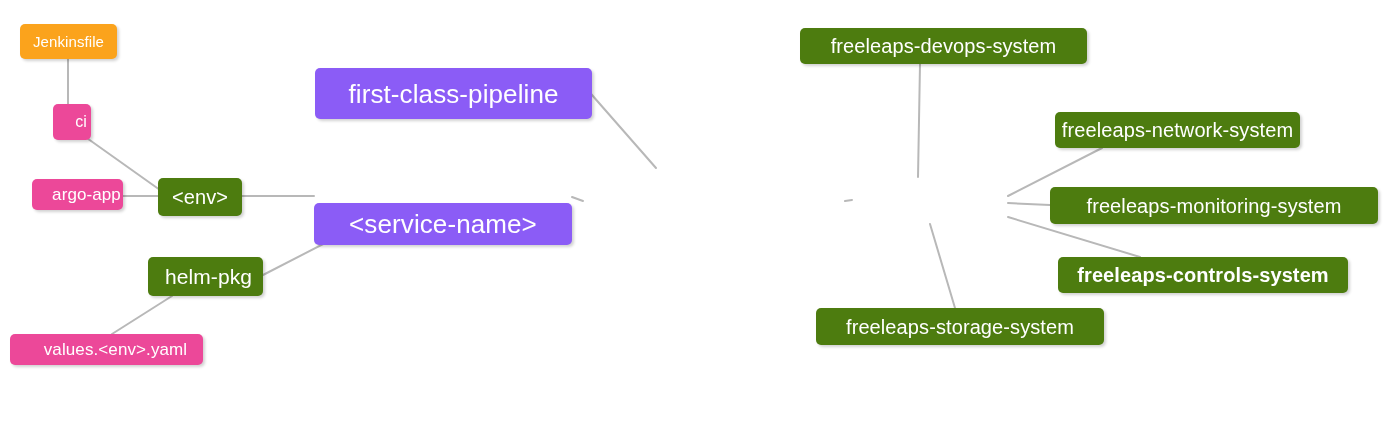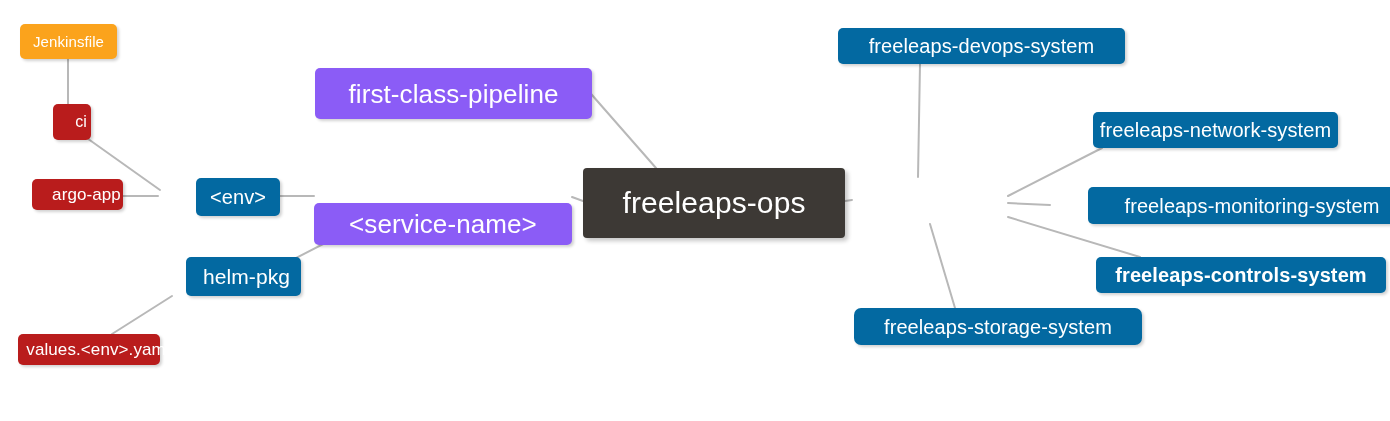--- a/index.html
+++ b/index.html
@@ -40,22 +40,22 @@
     box-shadow: 2px 2px 3px rgba(0,0,0,0.18);
     padding: 0 10px;
     letter-spacing: 0.1px;
   }
   .node.root {
     background: #3d3935;
     border-radius: 4px;
     box-shadow: 3px 3px 4px rgba(0,0,0,0.22);
   }
   .node.blue   { background: #8b5cf6; margin-top: 32px; }
-  .node.green  { background: #0369a1; margin-left: 38px; }
-  .node.red    { background: #b91c1c; padding-left: 28px; }
+  .node.green  { background: #4d7c0f; }
+  .node.red    { background: #ec4899; padding-left: 28px; }
   .node.orange { background: #fba31c; }
 </style>
 </head>
 <body>
 
 <div id="mindmap">
   <svg id="edges" viewBox="0 0 1390 421" xmlns="http://www.w3.org/2000/svg">
       <line x1="583" y1="201" x2="572" y2="197" stroke="#b8b8b8" stroke-width="2" stroke-linecap="round"></line>
       <line x1="656" y1="168" x2="585" y2="87" stroke="#b8b8b8" stroke-width="2" stroke-linecap="round"></line>
       <line x1="845" y1="201" x2="852" y2="200" stroke="#b8b8b8" stroke-width="2" stroke-linecap="round"></line>
@@ -64,27 +64,26 @@
       <line x1="160" y1="190" x2="84" y2="136" stroke="#b8b8b8" stroke-width="2" stroke-linecap="round"></line>
       <line x1="158" y1="196" x2="123" y2="196" stroke="#b8b8b8" stroke-width="2" stroke-linecap="round"></line>
       <line x1="68" y1="104" x2="68" y2="59" stroke="#b8b8b8" stroke-width="2" stroke-linecap="round"></line>
       <line x1="172" y1="296" x2="112" y2="334" stroke="#b8b8b8" stroke-width="2" stroke-linecap="round"></line>
       <line x1="918" y1="177" x2="920" y2="64" stroke="#b8b8b8" stroke-width="2" stroke-linecap="round"></line>
       <line x1="1008" y1="196" x2="1102" y2="148" stroke="#b8b8b8" stroke-width="2" stroke-linecap="round"></line>
       <line x1="1008" y1="203" x2="1050" y2="205" stroke="#b8b8b8" stroke-width="2" stroke-linecap="round"></line>
       <line x1="1008" y1="217" x2="1140" y2="257" stroke="#b8b8b8" stroke-width="2" stroke-linecap="round"></line>
       <line x1="930" y1="224" x2="955" y2="308" stroke="#b8b8b8" stroke-width="2" stroke-linecap="round"></line>
     </svg>
-<div class="node root" style="left: 583px; top: 168px; width: 262px; height: 70px; font-size: 30px;">freeleaps-ops</div>
     <div class="node blue" style="left: 314px; top: 171px; width: 258px; height: 42px; font-size: 26px;">&lt;service-name&gt;</div>
     <div class="node blue" style="left: 315px; top: 36px; width: 277px; height: 51px; font-size: 26px;">first-class-pipeline</div>
     <div class="node green" style="left: 158px; top: 178px; width: 84px; height: 38px; font-size: 20px;">&lt;env&gt;</div>
     <div class="node green" style="left: 148px; top: 257px; width: 115px; height: 39px; font-size: 21px; padding-left: 16px;">helm-pkg</div>
     <div class="node green" style="left: 800px; top: 28px; width: 287px; height: 36px; font-size: 20px;">freeleaps-devops-system</div>
     <div class="node green" style="left: 1055px; top: 112px; width: 245px; height: 36px; font-size: 20px;">freeleaps-network-system</div>
     <div class="node green" style="left: 1050px; top: 187px; width: 328px; height: 37px; font-size: 20px;">freeleaps-monitoring-system</div>
     <div class="node green" style="left: 1058px; top: 257px; width: 290px; height: 36px; font-size: 20px; font-weight: bold;">freeleaps-controls-system</div>
-    <div class="node green" style="left: 816px; top: 308px; width: 288px; height: 37px; font-size: 20px; border-radius: 7px;">freeleaps-storage-system</div>
+    <div class="node green" style="left: 816px; top: 308px; width: 288px; height: 37px; font-size: 20px;">freeleaps-storage-system</div>
     <div class="node red" style="left: 53px; top: 104px; width: 31px; height: 36px; font-size: 16px;">ci</div>
     <div class="node red" style="left: 32px; top: 179px; width: 91px; height: 31px; font-size: 17px;">argo-app</div>
-    <div class="node red" style="left: 10px; top: 334px; width: 142px; height: 31px; font-size: 17px; margin-left: 8px;">values.&lt;env&gt;.yaml</div>
+    <div class="node red" style="left: 10px; top: 334px; width: 193px; height: 31px; font-size: 17px;">values.&lt;env&gt;.yaml</div>
     <div class="node orange" style="left: 20px; top: 24px; width: 97px; height: 35px; font-size: 15px;">Jenkinsfile</div>
   </div>
 
 </body></html>

